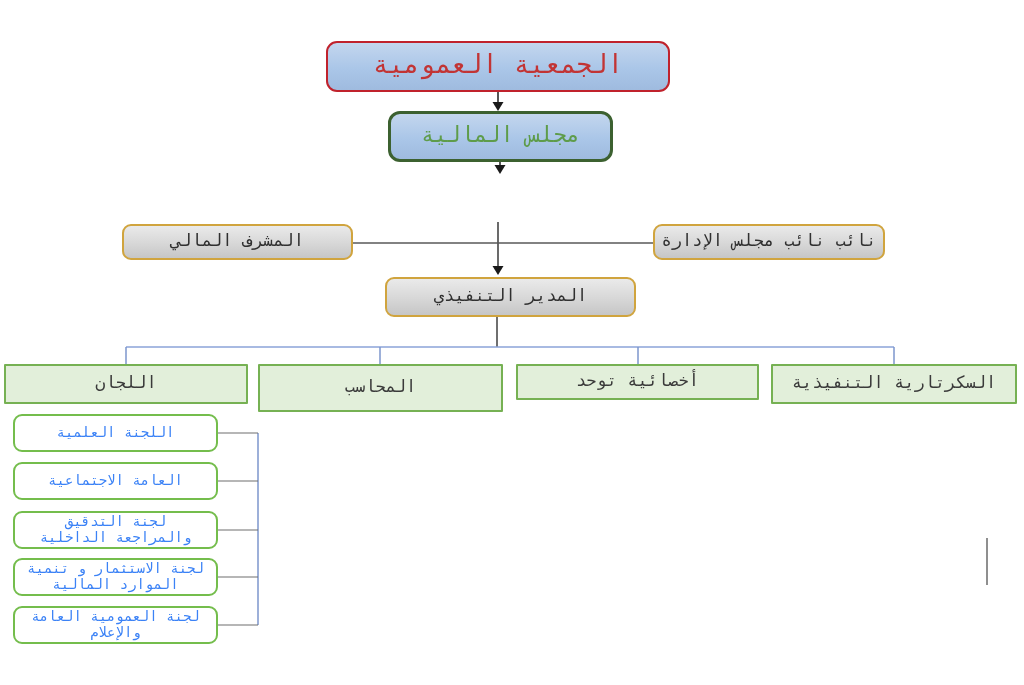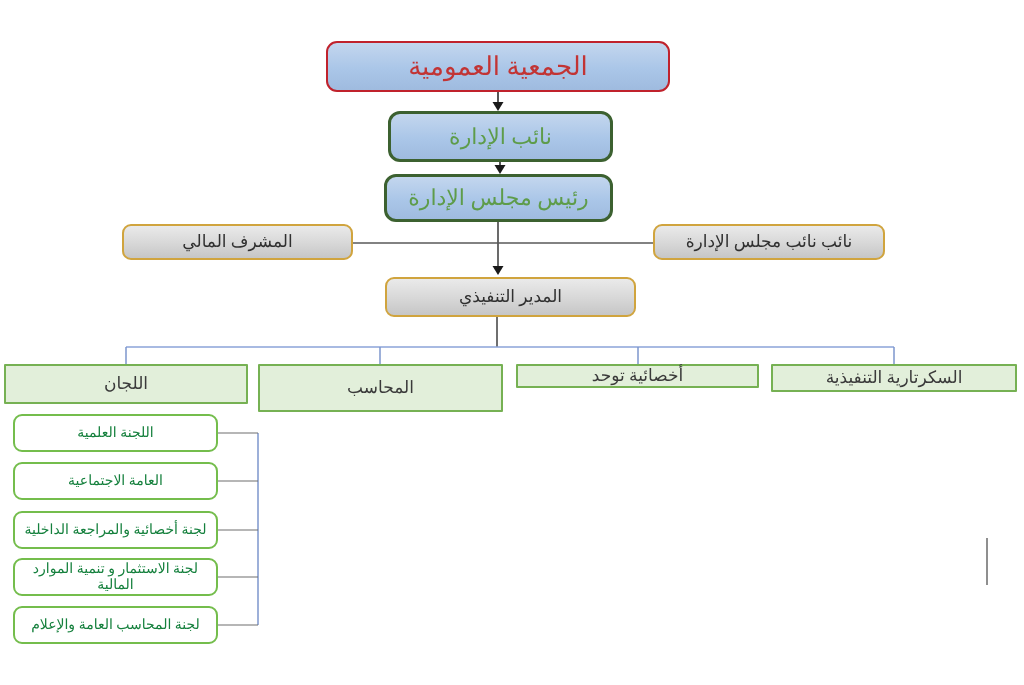--- a/index.html
+++ b/index.html
@@ -1,20 +1,20 @@
 <!DOCTYPE html>
 <html lang="ar"><head>
 <meta charset="utf-8">
 <style>
   html,body{margin:0;padding:0;background:#ffffff;}
   .canvas{
     position:relative;
     width:1024px;height:685px;
     background:#ffffff;
-    font-family:Liberation Serif, serif;
+    font-family:Liberation Mono, monospace;
     overflow:hidden;
   }
   svg.wires{position:absolute;left:0;top:0;width:1024px;height:685px;pointer-events:none;}
   .node{
     position:absolute;
     display:flex;align-items:center;justify-content:center;
     box-sizing:border-box;
     text-align:center;
     direction:rtl;
     line-height:1.15;
@@ -49,21 +49,21 @@
     border:2px solid #76b153;
     border-radius:1px;
     color:#3a3a3a;
     font-size:17px;
   }
   
   .committee{
     background:#ffffff;
     border:2px solid #74bd4c;
     border-radius:9px;
-    color:#15803d;
+    color:#3b82f6;
     font-size:14px;
     padding:0 9px;
   }
   .cursor-artifact{
     position:absolute;
     background:#8f8f8f;
   }
 </style>
 </head>
 <body>
@@ -108,43 +108,42 @@
       <line x1="218" y1="433" x2="258" y2="433" stroke="#6f6f6f" stroke-width="1.2"></line>
       <line x1="218" y1="481" x2="258" y2="481" stroke="#6f6f6f" stroke-width="1.2"></line>
       <line x1="218" y1="530" x2="258" y2="530" stroke="#6f6f6f" stroke-width="1.2"></line>
       <line x1="218" y1="577" x2="258" y2="577" stroke="#6f6f6f" stroke-width="1.2"></line>
       <line x1="218" y1="625" x2="258" y2="625" stroke="#6f6f6f" stroke-width="1.2"></line>
     </g>
   </svg>
 
   <div class="node blue red-br" style="left:326px;top:41px;width:344px;height:51px">الجمعية العمومية</div>
 
-  <div class="node blue green-br" style="left:388px;top:111px;width:225px;height:51px">نائب الإدارة</div>
+  <div class="node blue green-br" style="left:388px;top:111px;width:225px;height:51px">مجلس المالية</div>
 
-  <div class="node blue green-br" style="left:384px;top:174px;width:229px;height:48px">رئيس مجلس الإدارة</div>
 
   <div class="node gray" style="left:122px;top:224px;width:231px;height:36px">المشرف المالي</div>
 
   <div class="node gray" style="left:653px;top:224px;width:232px;height:36px">نائب نائب مجلس الإدارة</div>
 
   <div class="node gray" style="left:385px;top:277px;width:251px;height:40px">المدير التنفيذي</div>
 
   <div class="node lgreen" style="left:4px;top:364px;width:244px;height:40px">اللجان</div>
 
   <div class="node lgreen" style="left:258px;top:364px;width:245px;height:48px">المحاسب</div>
 
-  <div class="node lgreen" style="left:516px;top:364px;width:243px;height:24px">أخصائية توحد</div>
+  <div class="node lgreen" style="left:516px;top:364px;width:243px;height:36px">أخصائية توحد</div>
 
-  <div class="node lgreen" style="left:771px;top:364px;width:246px;height:28px">السكرتارية التنفيذية</div>
+  <div class="node lgreen" style="left:771px;top:364px;width:246px;height:40px">السكرتارية التنفيذية</div>
 
   <div class="node committee" style="left:13px;top:414px;width:205px;height:38px">اللجنة العلمية</div>
 
   <div class="node committee" style="left:13px;top:462px;width:205px;height:38px">العامة الاجتماعية</div>
 
-  <div class="node committee" style="left:13px;top:511px;width:205px;height:38px">لجنة أخصائية والمراجعة الداخلية</div>
+  <div class="node committee" style="left:13px;top:511px;width:205px;height:38px">لجنة التدقيق والمراجعة الداخلية</div>
 
   <div class="node committee" style="left:13px;top:558px;width:205px;height:38px">لجنة الاستثمار و تنمية الموارد المالية</div>
 
-  <div class="node committee" style="left:13px;top:606px;width:205px;height:38px">لجنة المحاسب العامة والإعلام</div>
+  <div class="node committee" style="left:13px;top:606px;width:205px;height:38px">لجنة العمومية العامة والإعلام</div>
 
   <div class="cursor-artifact" style="left:986px;top:538px;width:2px;height:47px"></div>
 
 </div>
 
 </body></html>

